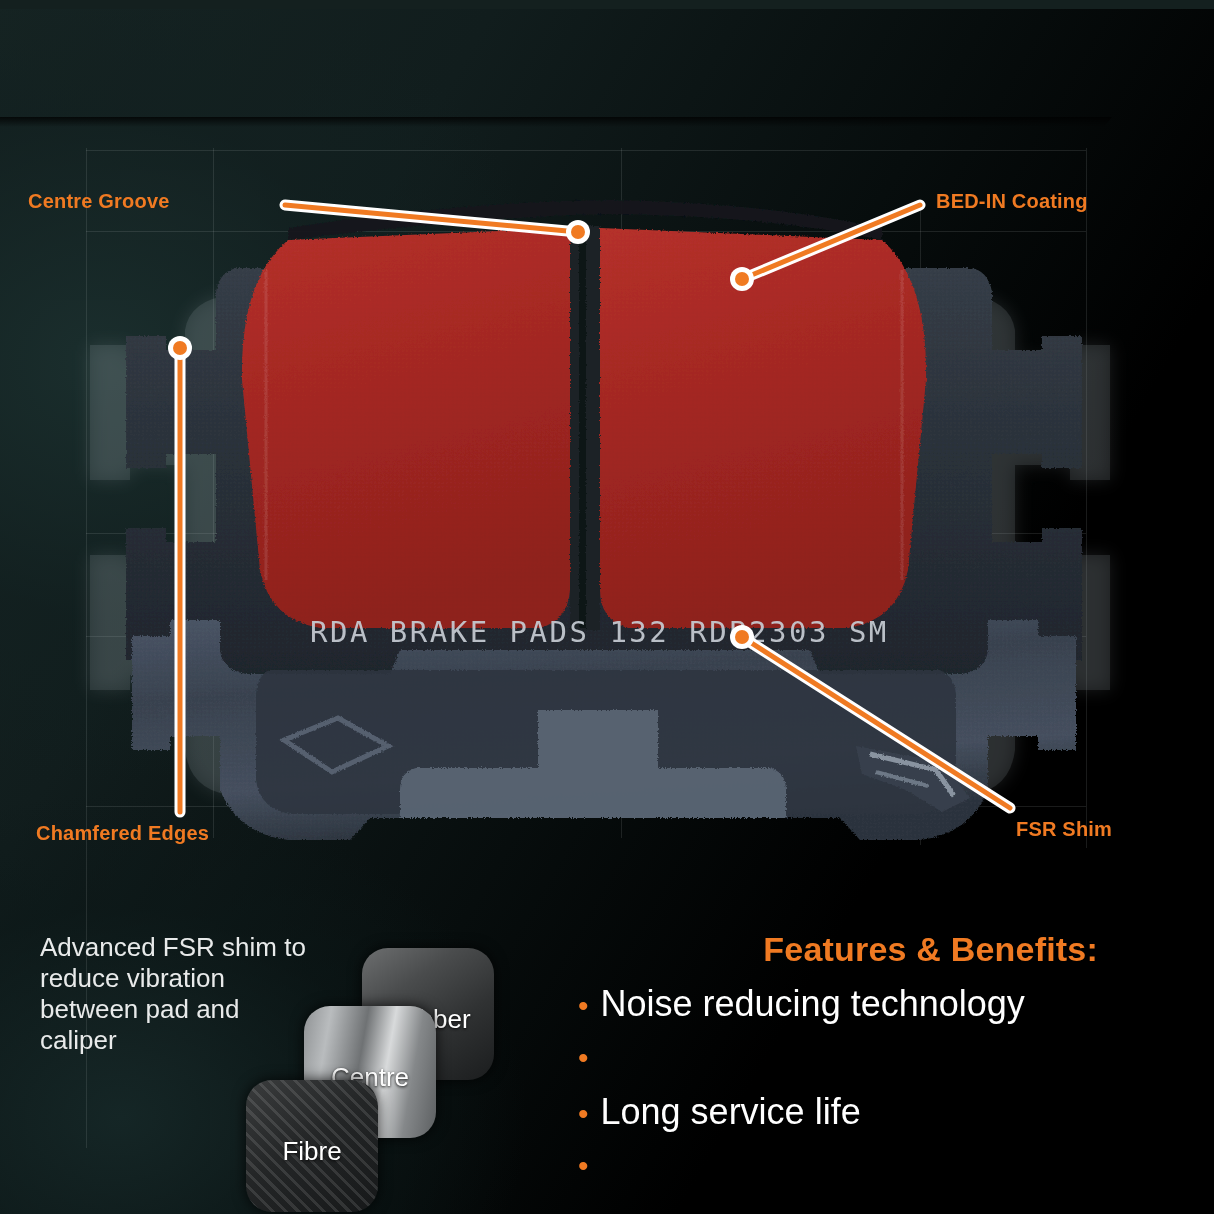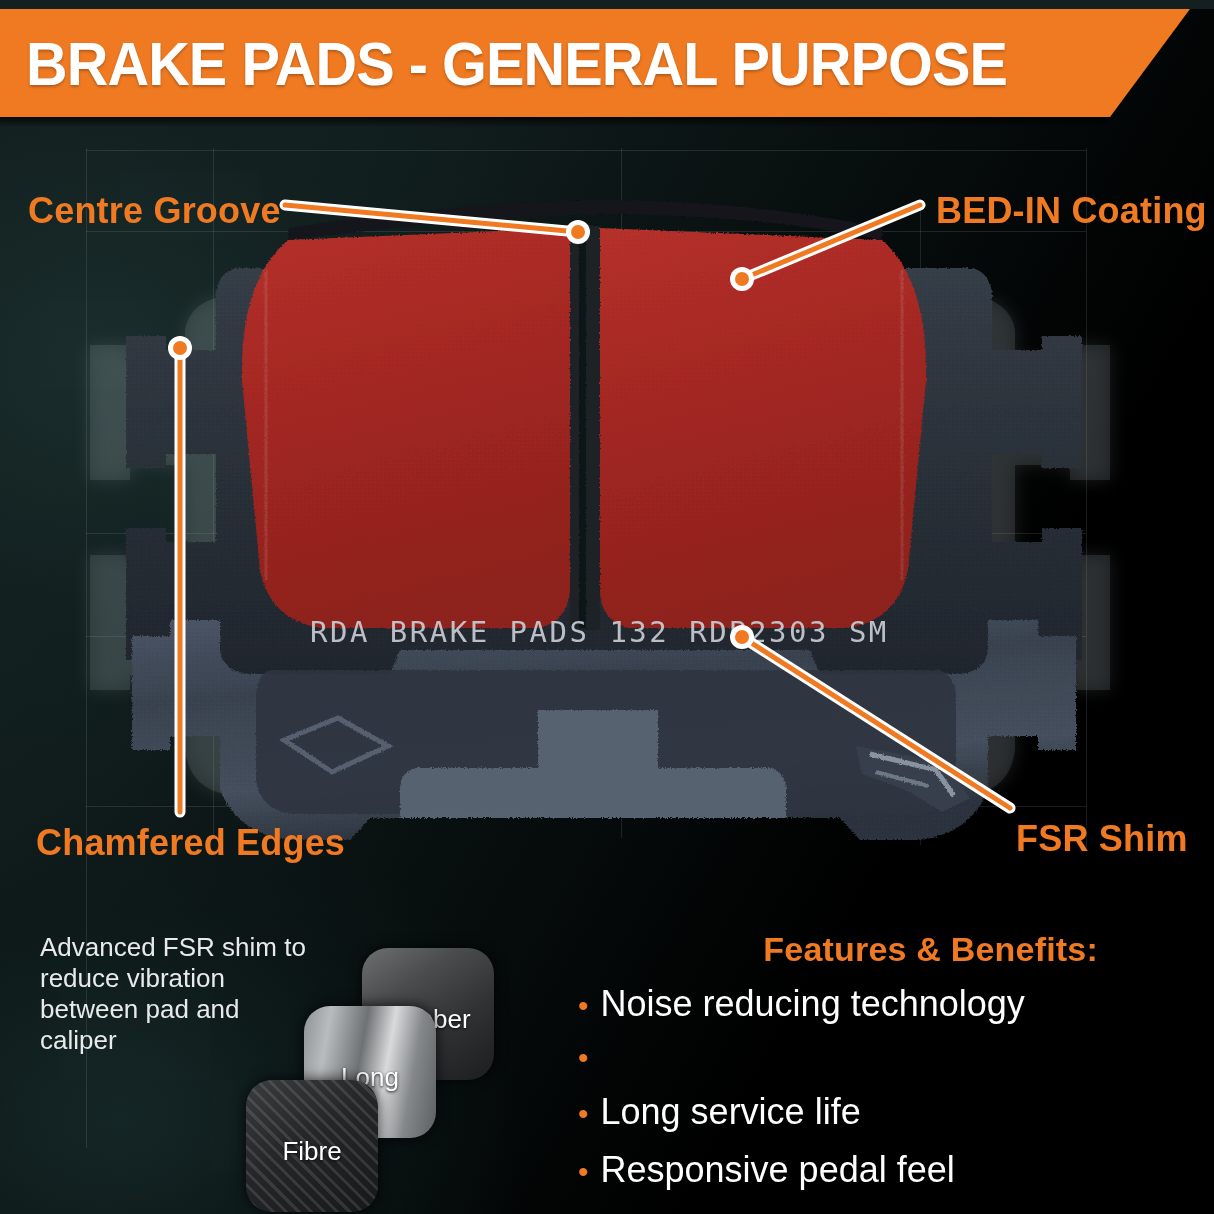--- a/index.html
+++ b/index.html
@@ -47,21 +47,21 @@
   .pad-wrap{position:absolute;left:70px;top:150px;width:1080px;height:690px;}
   .pad-glow{
     position:absolute;left:10px;top:40px;width:1060px;height:640px;
     background:radial-gradient(ellipse 520px 300px at 50% 45%, rgba(190,200,205,.20) 0%, rgba(120,135,140,.08) 45%, rgba(0,0,0,0) 70%);
     filter:blur(10px);
   }
   .pad-svg{position:absolute;left:0;top:0;}
 
   
   .callout{
-    position:absolute;color:#F07A22;font-weight:bold;font-size:36px;
+    position:absolute;color:#F07A22;font-weight:bold;font-size:20px;
     white-space:nowrap;letter-spacing:.2px;
   }
   .lead-svg{position:absolute;left:0;top:0;width:1214px;height:1214px;pointer-events:none;}
 
   
   .shim-text{
     position:absolute;left:40px;top:932px;width:280px;
     color:#e8eaea;font-size:26px;line-height:31px;
   }
   .layers{position:absolute;left:242px;top:930px;width:270px;height:250px;}
@@ -123,23 +123,20 @@
     <div class="panel-line v" style="left:920px;top:205px;height:640px;"></div>
     <div class="panel-line v" style="left:1086px;top:148px;height:700px;"></div>
     <div class="panel-line h" style="left:86px;top:150px;width:1000px;"></div>
     <div class="panel-line h" style="left:86px;top:231px;width:1000px;"></div>
     <div class="panel-line h" style="left:86px;top:533px;width:1000px;"></div>
     <div class="panel-line h" style="left:86px;top:636px;width:1000px;"></div>
     <div class="panel-line h" style="left:86px;top:806px;width:1000px;"></div>
   </div>
 
   <div class="banner-strip"></div>
-  <div class="banner">
-    <div class="banner-title">BRAKE PADS - GENERAL PURPOSE</div>
-  </div>
   <div class="banner-shadow"></div>
 
   <div class="pad-wrap">
     <div class="pad-glow"></div>
     <svg class="pad-svg" width="1080" height="690" viewBox="0 0 1080 690">
       <defs>
         <linearGradient id="gBack" x1="0" y1="0" x2="0" y2="1">
           <stop offset="0%" stop-color="#353d47"></stop>
           <stop offset="40%" stop-color="#2a313a"></stop>
           <stop offset="100%" stop-color="#1d232a"></stop>
@@ -301,21 +298,21 @@
   <div class="callout" style="left:36px;top:822px;text-align:right;">Chamfered Edges</div>
   <div class="callout" style="left:1016px;top:818px;">FSR Shim</div>
 
   <div class="shim-text">Advanced FSR shim to reduce vibration between pad and caliper</div>
 
   <div class="layers">
     <div class="layer layer-rubber">
       <span>Rubber</span>
     </div>
     <div class="layer layer-steel">
-      <span>Long</span>
+      <span>Centre</span>
     </div>
     <div class="layer layer-fibre">
       <span>Fibre</span>
     </div>
   </div>
 
   <div class="features">
     <div class="features-title">Features &amp; Benefits:</div>
 
     <div class="feat-item">
@@ -324,17 +321,16 @@
     </div>
     <div class="feat-item">
       <span class="feat-bullet">•</span>
     </div>
     <div class="feat-item">
       <span class="feat-bullet">•</span>
       <span class="feat-label">Long service life</span>
     </div>
     <div class="feat-item">
       <span class="feat-bullet">•</span>
-      <span class="feat-label">Responsive pedal feel</span>
     </div>
   </div>
 
 </div>
 
 </body></html>

